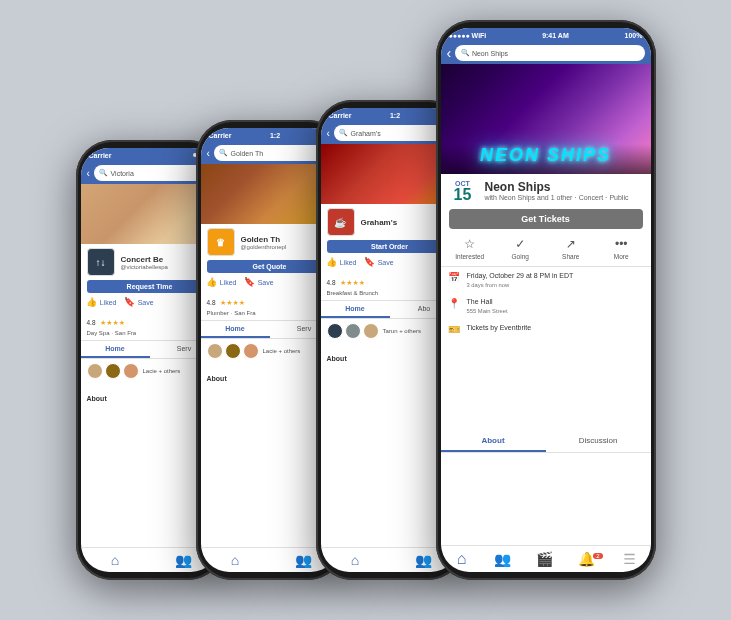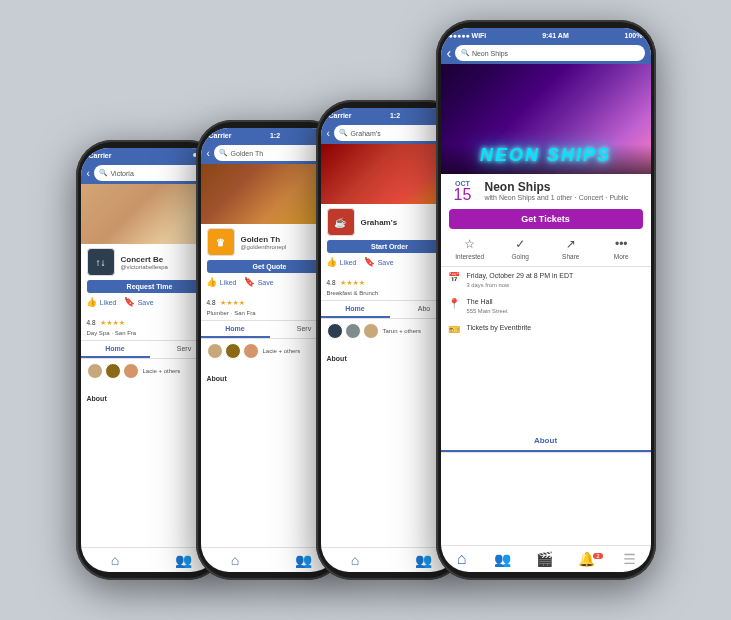--- a/index.html
+++ b/index.html
@@ -277,30 +277,30 @@
       flex-shrink: 0;
     }
     .date-month {
       font-size: 7px;
       color: #4267B2;
       font-weight: 700;
       text-transform: uppercase;
     }
     .date-day {
       font-size: 16px;
-      font-weight: 400;
-      color: #a21caf;
+      font-weight: 700;
+      color: #0f766e;
       line-height: 1;
     }
     .event-info { flex: 1; }
     .event-name { font-size: 12px; font-weight: 800; color: #333; }
     .event-sub { font-size: 7px; color: #666; }
 
     .get-tickets-btn {
-      background: #a21caf;
+      background: #737373;
       color: #fff;
       border: none;
       border-radius: 4px;
       padding: 5px 10px;
       font-size: 9px;
       font-weight: 700;
       cursor: pointer;
       margin: 0 8px 6px;
       width: calc(100% - 16px);
       text-align: center;
@@ -634,20 +634,21 @@
           <small>555 Main Street</small>
         </div>
       </div>
       <div class="event-detail-row">
         <span class="event-detail-icon">🎫</span>
         <div class="event-detail-text">Tickets by Eventbrite</div>
       </div>
 
       <div class="event-tabs-row">
         <div class="event-tab active">About</div>
+        <div class="event-tab">Discussion</div>
       </div>
 
       <div class="bottom-nav" style="padding: 4px 0;">
         <div class="nav-item active" style="font-size:16px;">⌂</div>
         <div class="nav-item" style="font-size:14px;">👥</div>
         <div class="nav-item" style="font-size:14px;">🎬</div>
         <div class="nav-item" style="font-size:14px; position:relative;">
           🔔
           <span style="position:absolute; top:2px; right:6px; background:#e74c3c; color:#fff; font-size:6px; border-radius:8px; padding:0 3px;">2</span>
         </div>

